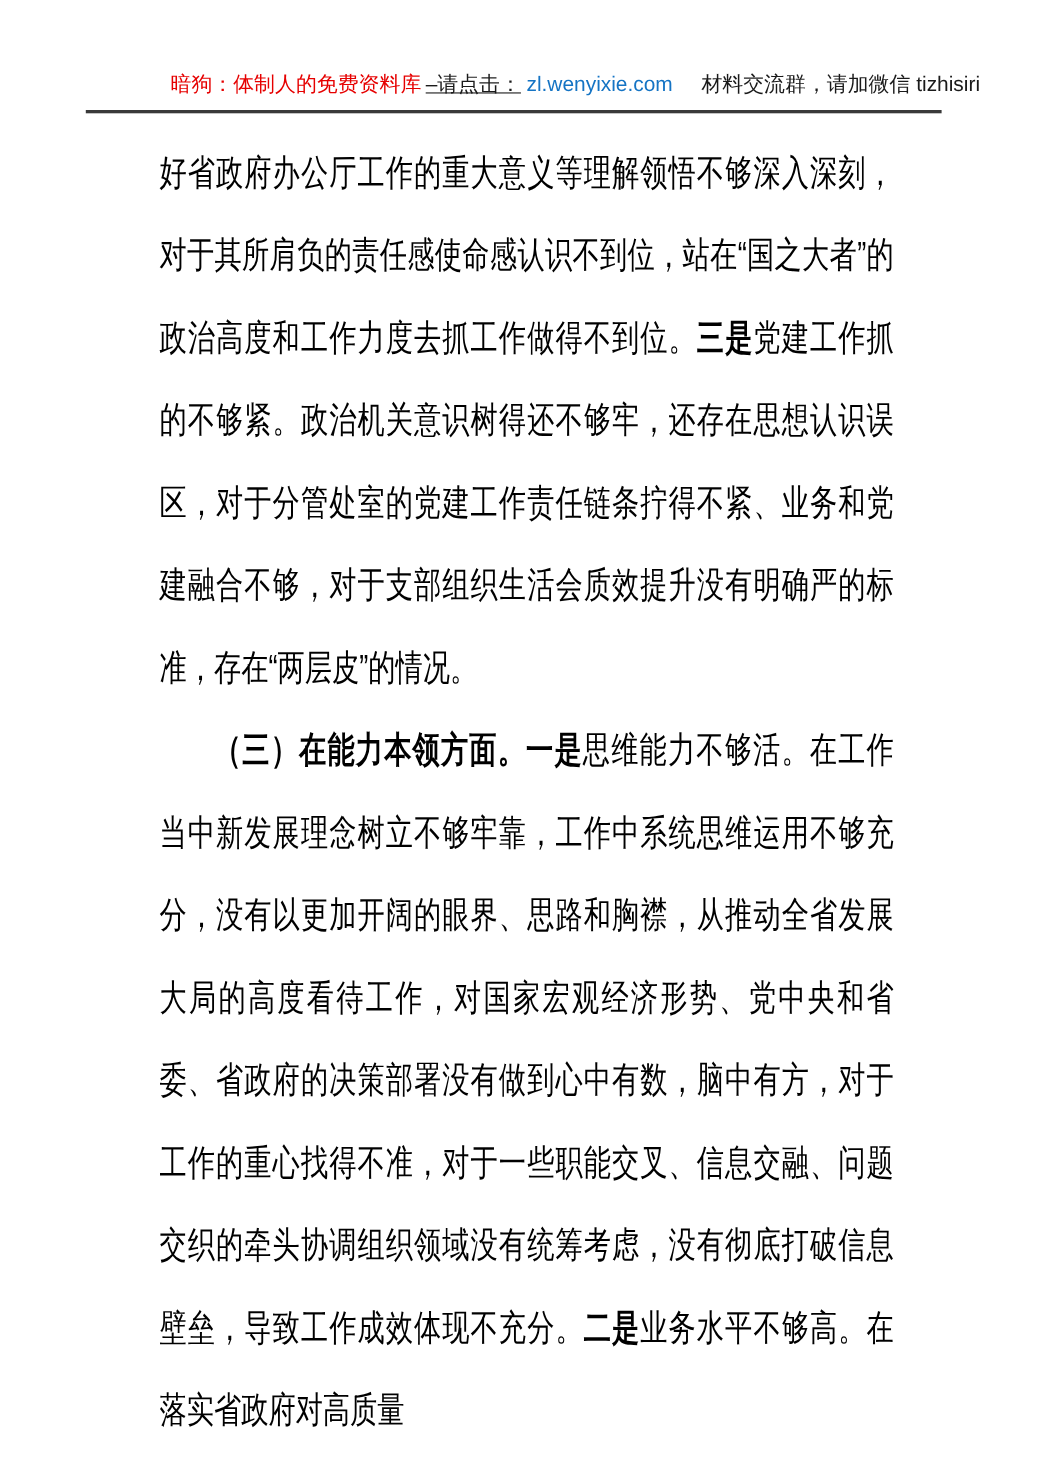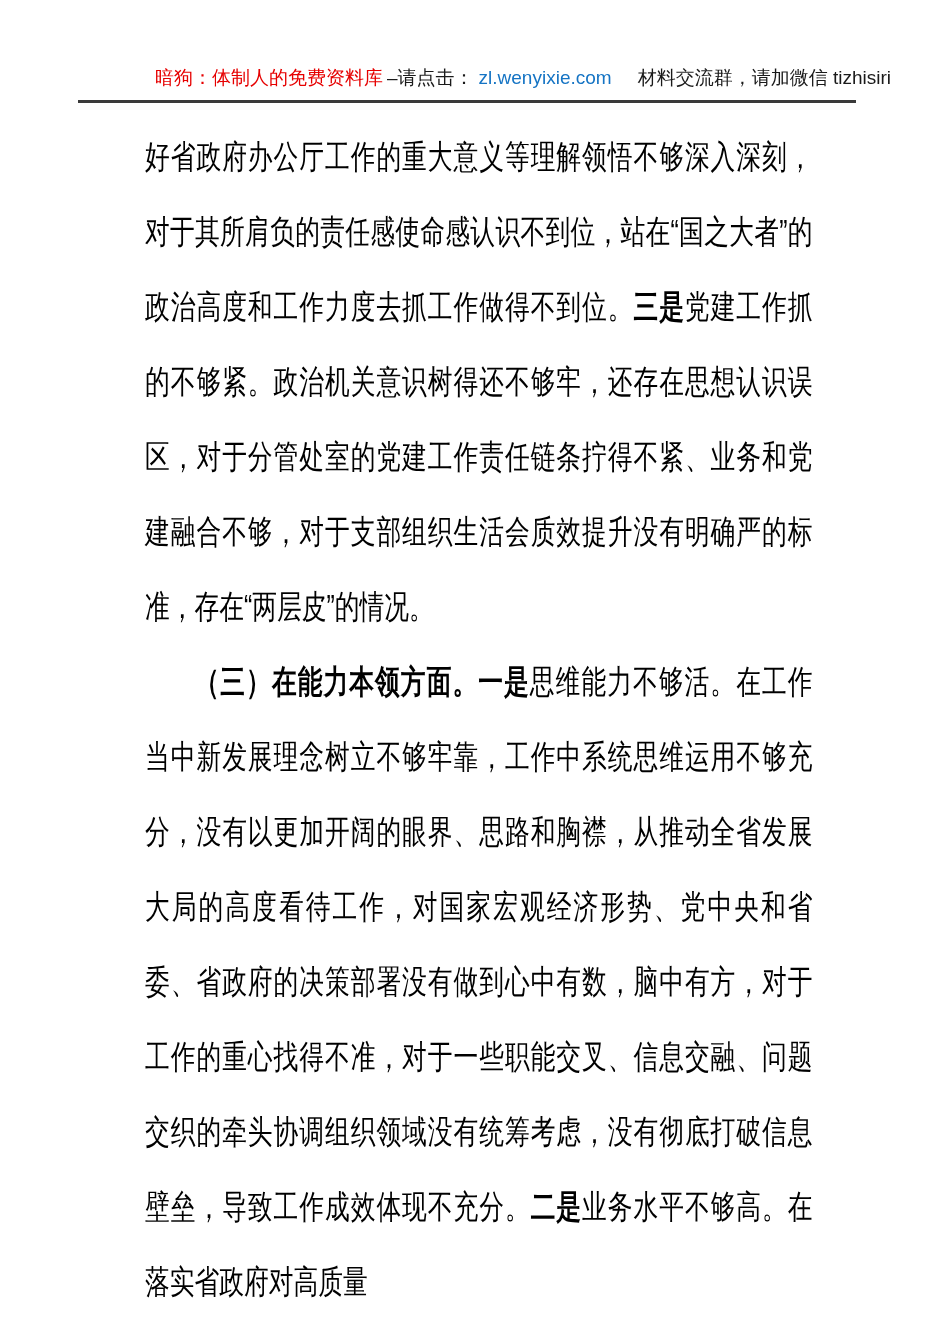--- a/index.html
+++ b/index.html
@@ -24,20 +24,21 @@
     line-height: 30px;
     white-space: nowrap;
     color: #1a1a1a;
   }
   .promo .site {
     color: var(--site-color, #e60000);
   }
   .promo .prompt {
     color: #1a1a1a;
     margin-left: 4px;
+    text-decoration: underline;
   }
   .promo .link {
     color: var(--link-color, #1574c4);
     text-decoration: none;
     margin-left: 5px;
     cursor: pointer;
     margin-top: 28px;
   }
   .promo .note {
     color: #1a1a1a;

